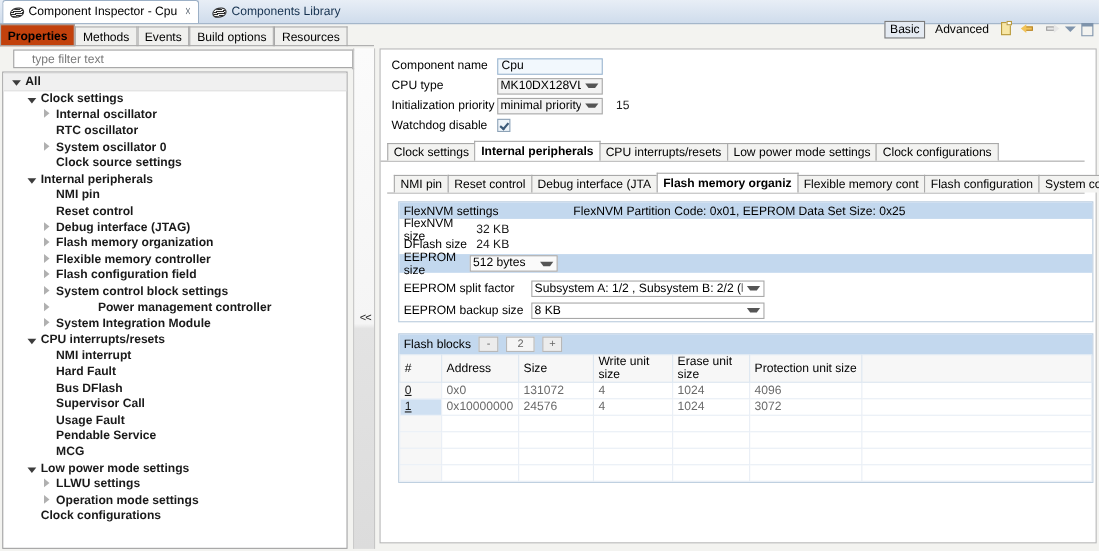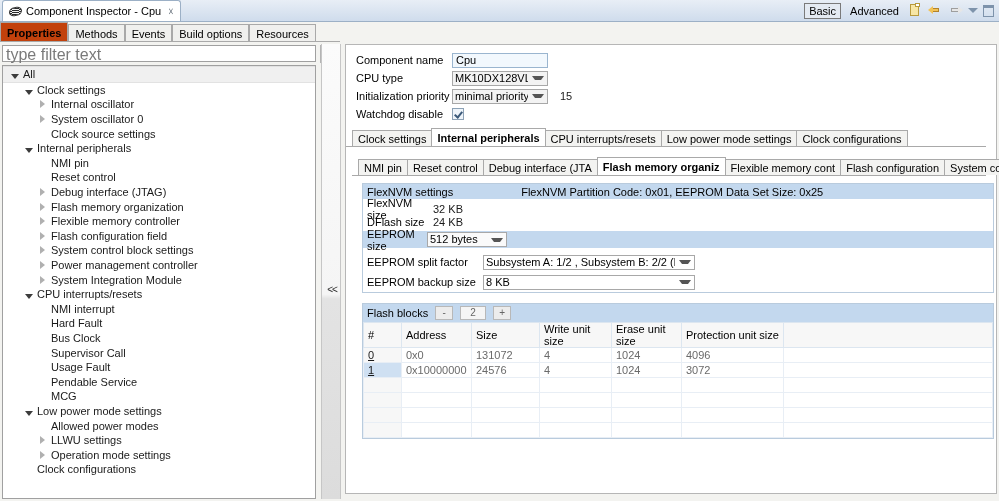--- a/index.html
+++ b/index.html
@@ -33,21 +33,21 @@
     width:13px;height:13px;flex:0 0 13px;position:relative;display:inline-block;
   }
   .ico-disc::before{
     content:"";position:absolute;left:0;top:2px;width:13px;height:9px;
     background:repeating-linear-gradient(#2b2b2b 0 1px,#f2f2f2 1px 2px);
     border-radius:50%/60%;border:1px solid #333;box-sizing:border-box;
     transform:skewY(-8deg);
   }
 
   .edtoolbar{
-    position:absolute;right:2px;top:0;height:21px;display:flex;align-items:center;gap:5px;
+    position:absolute;right:2px;top:16px;height:21px;display:flex;align-items:center;gap:5px;
     padding-right:3px;
   }
   .modebtn{
     font-size:11px;padding:1px 4px;color:#000;line-height:12px;
   }
   .modebtn.sel{border:1px solid #7a7a7a;background:#e4eaf2;}
   .tbicon{width:15px;height:15px;position:relative;display:inline-block;}
   .ico-note::before{
     content:"";position:absolute;left:2px;top:1px;width:9px;height:12px;
     background:#f7e6a5;border:1px solid #b89a3d;box-sizing:border-box;
@@ -85,33 +85,33 @@
     border-left:1px solid #a9a9a9;border-top:1px solid #a9a9a9;border-right:1px solid #a9a9a9;
     background:#f0f0ee;color:#000;position:relative;
   }
   .ptab.active{background:#c2410c;font-weight:bold;height:20px;line-height:20px;}
   .ptabline{
     position:absolute;left:0;top:41px;width:340px;height:1px;background:#a9a9a9;
   }
 
   
   .filterbox{
-    position:absolute;left:2px;top:45px;width:314px;height:17px;
+    position:absolute;left:12px;top:45px;width:314px;height:17px;
     border:1px solid #a0a0a0;background:#fff;box-sizing:border-box;
-    font-size:16px;color:#7a7a7a;padding:1px 3px;line-height:15px;
+    font-size:11px;color:#7a7a7a;padding:1px 16px;line-height:15px;
   }
   .filterbtn{
     position:absolute;left:320px;top:45px;width:18px;height:18px;
     border:1px solid #b4b4b4;background:#efefef;box-sizing:border-box;
   }
 
   
   .treewrap{
     position:absolute;left:2px;top:65px;width:314px;height:434px;
-    border:1px solid #a0a0a0;background:#fff;box-sizing:border-box;overflow:hidden;
+    border:1px solid #a0a0a0;background:#fff;box-sizing:border-box;overflow:hidden;font-weight:bold;
   }
   .trow{height:14.6px;display:flex;align-items:center;font-size:11px;white-space:nowrap;}
   .trow.sel{background:#f0f0f0;border-top:1px solid #e2e2e2;border-bottom:1px solid #e2e2e2;}
   .tw{display:inline-block;width:11px;flex:0 0 11px;text-align:center;}
   .tw .exp{
     display:inline-block;width:0;height:0;
     border-left:4px solid transparent;border-right:4px solid transparent;border-top:5px solid #3c3c3c;
     transform:translateY(1px);
   }
   .tw .col{
@@ -203,20 +203,24 @@
 </head>
 <body>
 
 <div class="app">
 
   <div class="edtabs">
     <div class="edtab active" style="margin-left:2px;">
       <span class="ico-disc"></span>
       <span>Component Inspector - Cpu</span>
       <span class="tabclose">☓</span>
+    </div>
+    <div class="edtab inactive" style="margin-left:6px;">
+      <span class="ico-disc"></span>
+      <span>Components Library</span>
     </div>
     <div class="edtoolbar">
       <span class="modebtn sel">Basic</span>
       <span class="modebtn">Advanced</span>
       <span class="tbicon ico-note"></span>
       <span class="arrow left">
           <i></i>
           <b></b>
         </span>
       <span class="arrow right dim">
@@ -252,20 +256,25 @@
           <span class="tw"><span class="exp"></span></span>
           <span style="padding-left:3px;">Clock settings</span>
         </div>
         <div class="trow">
           <span style="display:inline-block;width:34px;flex:0 0 34px;"></span>
           <span class="tw"><span class="col"></span></span>
           <span style="padding-left:3px;">Internal oscillator</span>
         </div>
         <div class="trow">
           <span style="display:inline-block;width:34px;flex:0 0 34px;"></span>
+          <span class="tw"></span>
+          <span style="padding-left:3px;">RTC oscillator</span>
+        </div>
+        <div class="trow">
+          <span style="display:inline-block;width:34px;flex:0 0 34px;"></span>
           <span class="tw"><span class="col"></span></span>
           <span style="padding-left:3px;">System oscillator 0</span>
         </div>
         <div class="trow">
           <span style="display:inline-block;width:34px;flex:0 0 34px;"></span>
           <span class="tw"></span>
           <span style="padding-left:3px;">Clock source settings</span>
         </div>
         <div class="trow">
           <span style="display:inline-block;width:20px;flex:0 0 20px;"></span>
@@ -303,21 +312,21 @@
           <span style="padding-left:3px;">Flash configuration field</span>
         </div>
         <div class="trow">
           <span style="display:inline-block;width:34px;flex:0 0 34px;"></span>
           <span class="tw"><span class="col"></span></span>
           <span style="padding-left:3px;">System control block settings</span>
         </div>
         <div class="trow">
           <span style="display:inline-block;width:34px;flex:0 0 34px;"></span>
           <span class="tw"><span class="col"></span></span>
-          <span style="padding-left:3px;">Power management controller</span>
+          <span style="padding-left:3px;margin-left:38px;">Power management controller</span>
         </div>
         <div class="trow">
           <span style="display:inline-block;width:34px;flex:0 0 34px;"></span>
           <span class="tw"><span class="col"></span></span>
           <span style="padding-left:3px;">System Integration Module</span>
         </div>
         <div class="trow">
           <span style="display:inline-block;width:20px;flex:0 0 20px;"></span>
           <span class="tw"><span class="exp"></span></span>
           <span style="padding-left:3px;">CPU interrupts/resets</span>
@@ -328,21 +337,21 @@
           <span style="padding-left:3px;">NMI interrupt</span>
         </div>
         <div class="trow">
           <span style="display:inline-block;width:34px;flex:0 0 34px;"></span>
           <span class="tw"></span>
           <span style="padding-left:3px;">Hard Fault</span>
         </div>
         <div class="trow">
           <span style="display:inline-block;width:34px;flex:0 0 34px;"></span>
           <span class="tw"></span>
-          <span style="padding-left:3px;">Bus Clock</span>
+          <span style="padding-left:3px;">Bus DFlash</span>
         </div>
         <div class="trow">
           <span style="display:inline-block;width:34px;flex:0 0 34px;"></span>
           <span class="tw"></span>
           <span style="padding-left:3px;">Supervisor Call</span>
         </div>
         <div class="trow">
           <span style="display:inline-block;width:34px;flex:0 0 34px;"></span>
           <span class="tw"></span>
           <span style="padding-left:3px;">Usage Fault</span>
@@ -354,25 +363,20 @@
         </div>
         <div class="trow">
           <span style="display:inline-block;width:34px;flex:0 0 34px;"></span>
           <span class="tw"></span>
           <span style="padding-left:3px;">MCG</span>
         </div>
         <div class="trow">
           <span style="display:inline-block;width:20px;flex:0 0 20px;"></span>
           <span class="tw"><span class="exp"></span></span>
           <span style="padding-left:3px;">Low power mode settings</span>
-        </div>
-        <div class="trow">
-          <span style="display:inline-block;width:34px;flex:0 0 34px;"></span>
-          <span class="tw"></span>
-          <span style="padding-left:3px;">Allowed power modes</span>
         </div>
         <div class="trow">
           <span style="display:inline-block;width:34px;flex:0 0 34px;"></span>
           <span class="tw"><span class="col"></span></span>
           <span style="padding-left:3px;">LLWU settings</span>
         </div>
         <div class="trow">
           <span style="display:inline-block;width:34px;flex:0 0 34px;"></span>
           <span class="tw"><span class="col"></span></span>
           <span style="padding-left:3px;">Operation mode settings</span>

